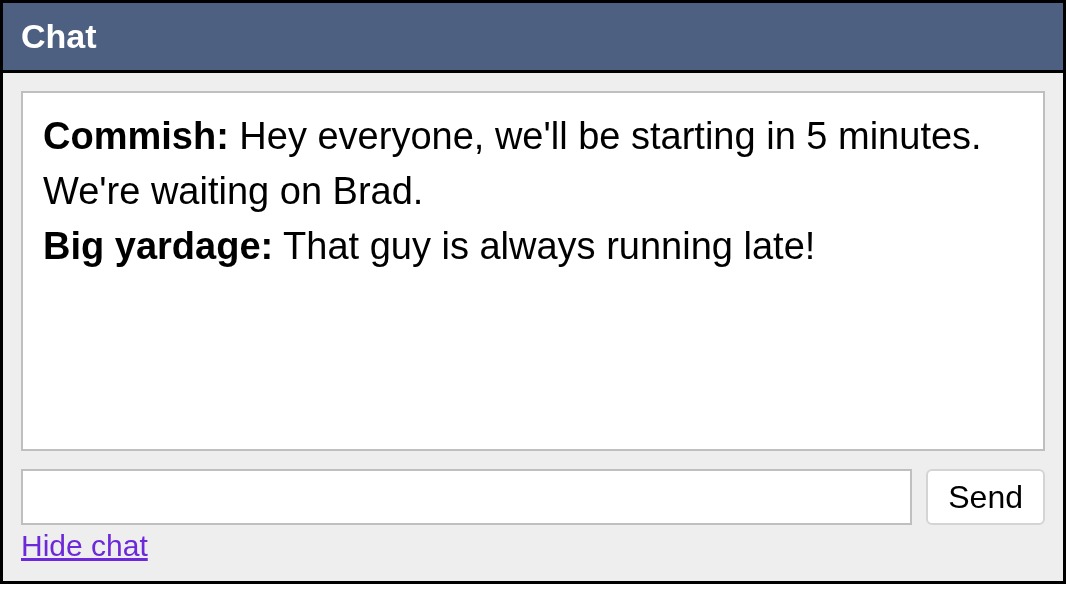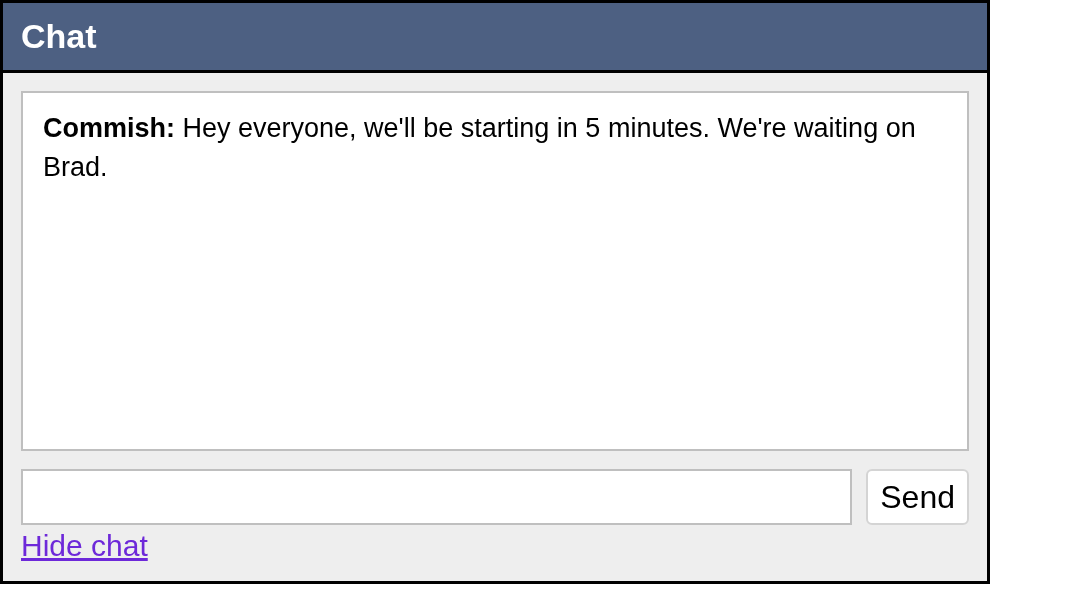--- a/index.html
+++ b/index.html
@@ -6,42 +6,42 @@
       box-sizing: border-box;
       margin: 0;
       padding: 0;
     }
     body {
       font-family: Arial, Helvetica, sans-serif;
       background: #ffffff;
       padding: 0;
     }
     .chat-container {
-      width: 990px;
+      width: 1066px;
       border: 3px solid #000000;
       background: #eeeeee;
     }
     .chat-header {
       background: #4d6082;
       color: #ffffff;
       font-weight: bold;
       font-size: 34px;
       padding: 14px 18px;
       border-bottom: 3px solid #000000;
     }
     .chat-body {
       padding: 18px;
       background: #eeeeee;
     }
     .messages-area {
       background: #ffffff;
       border: 2px solid #bfbfbf;
       height: 360px;
       padding: 16px 20px;
-      font-size: 27px;
+      font-size: 38px;
       line-height: 1.45;
       color: #000000;
       overflow-y: auto;
     }
     .msg-author {
       font-weight: bold;
     }
     .input-row {
       display: flex;
       align-items: stretch;
@@ -55,21 +55,21 @@
       background: #ffffff;
       font-size: 26px;
       padding: 0 10px;
       outline: none;
     }
     .send-button {
       background: #ffffff;
       border: 2px solid #d4d4d4;
       border-radius: 6px;
       font-size: 32px;
-      padding: 4px 12px;
+      padding: 4px 20px;
       cursor: pointer;
       font-family: Arial, Helvetica, sans-serif;
       color: #000000;
     }
     .hide-chat-link {
       display: inline-block;
       margin-top: 4px;
       color: #6d28d9;
       font-size: 30px;
       text-decoration: underline;
@@ -84,20 +84,23 @@
   <div class="chat-header">
     <span>Chat</span>
   </div>
 
   <div class="chat-body">
 
     <div class="messages-area">
       <div>
         <span class="msg-author">Commish:</span><span> Hey everyone, we'll be starting in 5 minutes. We're waiting on Brad.</span>
       </div>
+      <div>
+        <span class="msg-author">Big yardage:</span><span> That guy is always running late!</span>
+      </div>
     </div>
 
     <div class="input-row">
       <input type="text" class="chat-input" value="" style="">
       <button class="send-button">Send</button>
     </div>
 
     <a class="hide-chat-link">Hide chat</a>
 
   </div>

